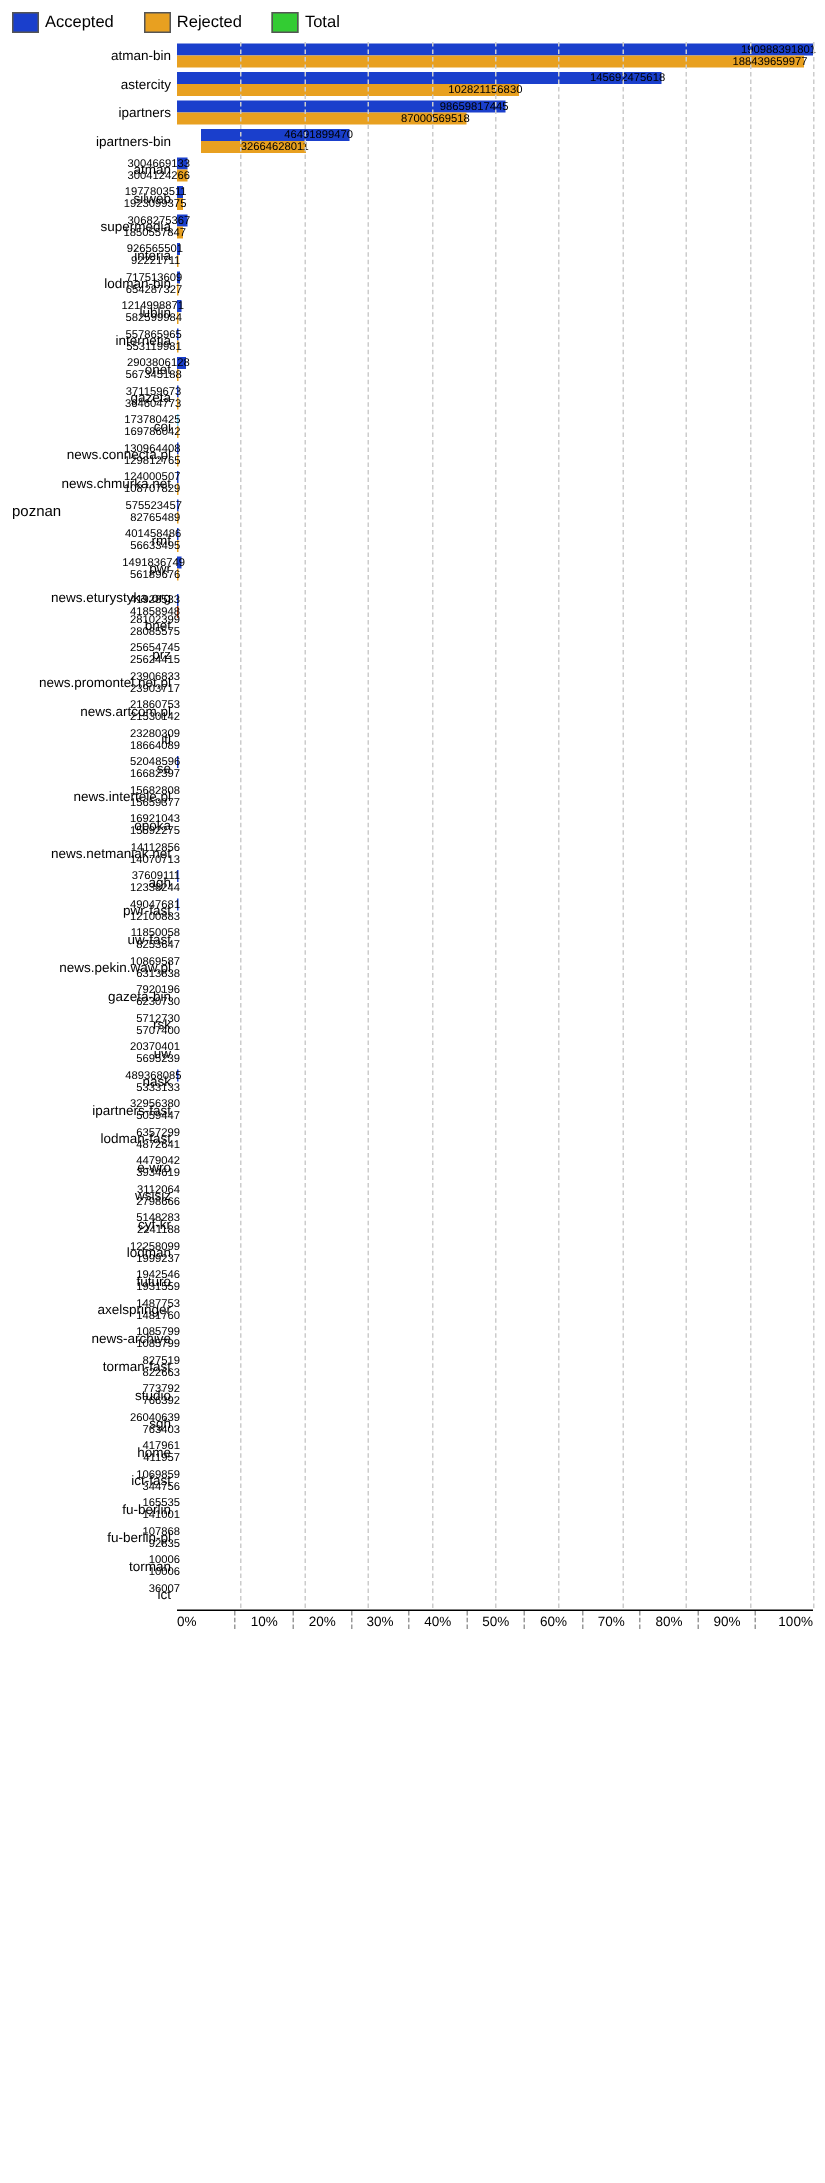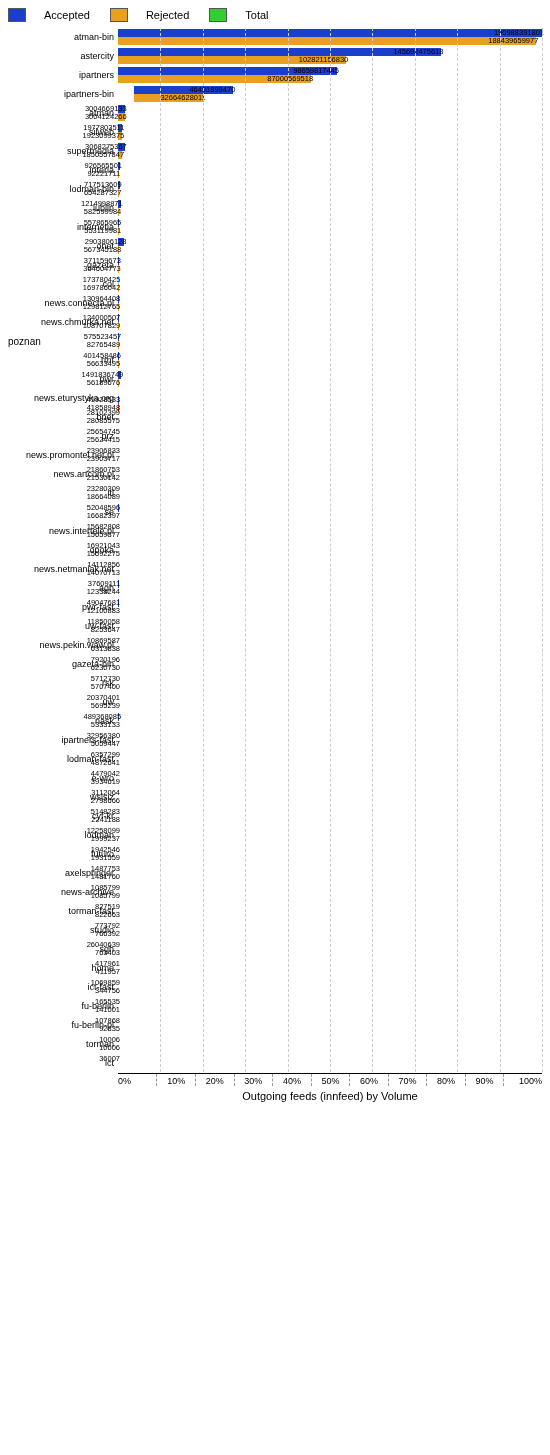--- a/index.html
+++ b/index.html
@@ -16,21 +16,21 @@
     .legend {
       display: flex;
       gap: 20px;
       margin-bottom: 6px;
       font-size: 11px;
       align-items: center;
     }
     .legend-item {
       display: flex;
       align-items: center;
-      gap: 18px;
+      gap: 4px;
     }
     .legend-color {
       width: 18px;
       height: 14px;
       border: 1px solid #555;
     }
   </style>
 </head>
 <body>
 
@@ -675,14 +675,13 @@
     <div style="width:10%;text-align:center;font-size:9px;padding-top:2px;border-left:1px dashed #999;">20%</div>
     <div style="width:10%;text-align:center;font-size:9px;padding-top:2px;border-left:1px dashed #999;">30%</div>
     <div style="width:10%;text-align:center;font-size:9px;padding-top:2px;border-left:1px dashed #999;">40%</div>
     <div style="width:10%;text-align:center;font-size:9px;padding-top:2px;border-left:1px dashed #999;">50%</div>
     <div style="width:10%;text-align:center;font-size:9px;padding-top:2px;border-left:1px dashed #999;">60%</div>
     <div style="width:10%;text-align:center;font-size:9px;padding-top:2px;border-left:1px dashed #999;">70%</div>
     <div style="width:10%;text-align:center;font-size:9px;padding-top:2px;border-left:1px dashed #999;">80%</div>
     <div style="width:10%;text-align:center;font-size:9px;padding-top:2px;border-left:1px dashed #999;">90%</div>
     <div style="width:10%;text-align:right;font-size:9px;padding-top:2px;border-left:1px dashed #999;">100%</div>
   </div>
-  <div style="text-align:center;font-size:11px;margin-top:4px;margin-left:110px;">Outgoing feeds (innfeed) by Volume</div>
 </div>
 
 </body></html>

